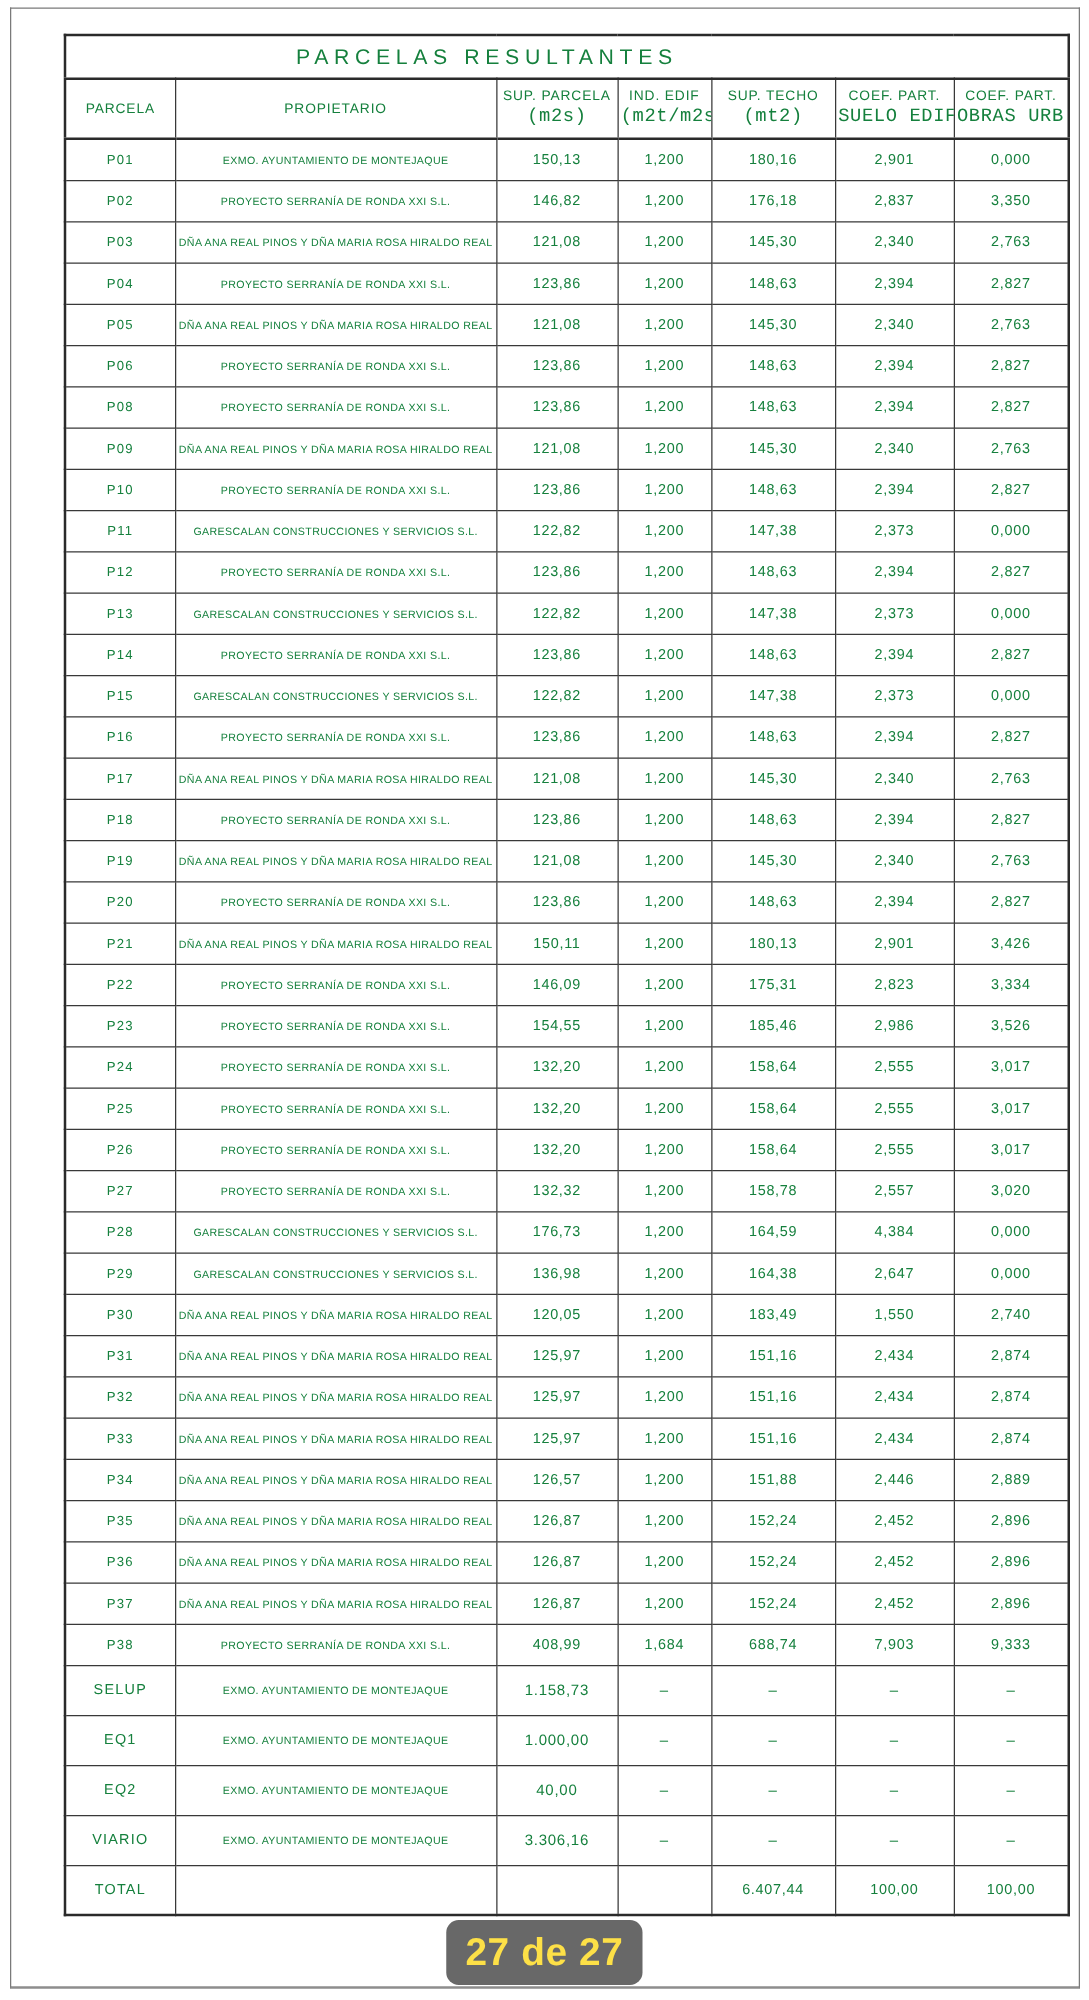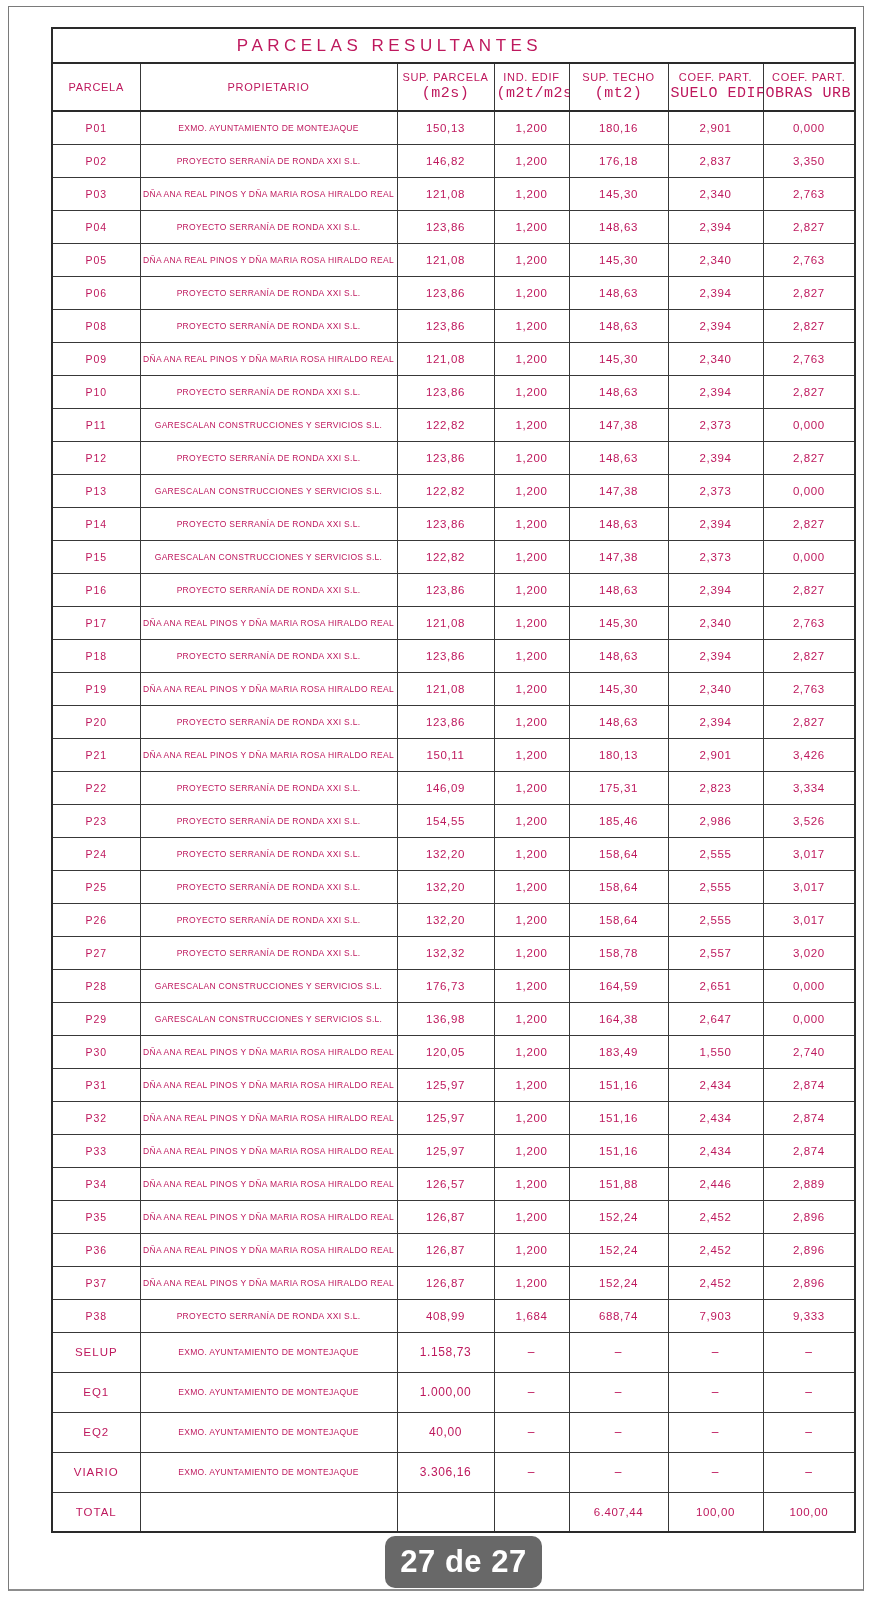--- a/index.html
+++ b/index.html
@@ -27,21 +27,21 @@
     box-sizing: border-box;
     pointer-events: none;
   }
   table.cad-table {
     position: absolute;
     left: 51px;
     top: 27px;
     width: 803px;
     border-collapse: collapse;
     table-layout: fixed;
-    color: #be185d;
+    color: #15803d;
     border: 2px solid #2a2a2a;
   }
   .cad-table th, .cad-table td {
     border: 1px solid #383838;
     padding: 0 2px;
     vertical-align: middle;
     text-align: center;
     overflow: hidden;
     white-space: nowrap;
   }
@@ -370,21 +370,21 @@
     <td class="c-num">158,78</td>
     <td class="c-num">2,557</td>
     <td class="c-num">3,020</td>
   </tr>
         <tr class="parcel">
     <td class="c-id">P28</td>
     <td class="c-owner">GARESCALAN CONSTRUCCIONES Y SERVICIOS S.L.</td>
     <td class="c-num">176,73</td>
     <td class="c-num">1,200</td>
     <td class="c-num">164,59</td>
-    <td class="c-num">2,651</td>
+    <td class="c-num">4,384</td>
     <td class="c-num">0,000</td>
   </tr>
         <tr class="parcel">
     <td class="c-id">P29</td>
     <td class="c-owner">GARESCALAN CONSTRUCCIONES Y SERVICIOS S.L.</td>
     <td class="c-num">136,98</td>
     <td class="c-num">1,200</td>
     <td class="c-num">164,38</td>
     <td class="c-num">2,647</td>
     <td class="c-num">0,000</td>
@@ -511,16 +511,16 @@
     <td class="c-owner"></td>
     <td class="c-num"></td>
     <td class="c-num"></td>
     <td class="c-num">6.407,44</td>
     <td class="c-num">100,00</td>
     <td class="c-num">100,00</td>
   </tr>
       </tbody>
   </table>
 
-  <div class="page-badge" style="background: rgb(104, 104, 104); color: #ffffff; margin-left: 28px;">
+  <div class="page-badge" style="background: rgb(104, 104, 104); color: #fde047;">
     <span>27 de 27</span>
   </div>
 </div>
 
 </body></html>

